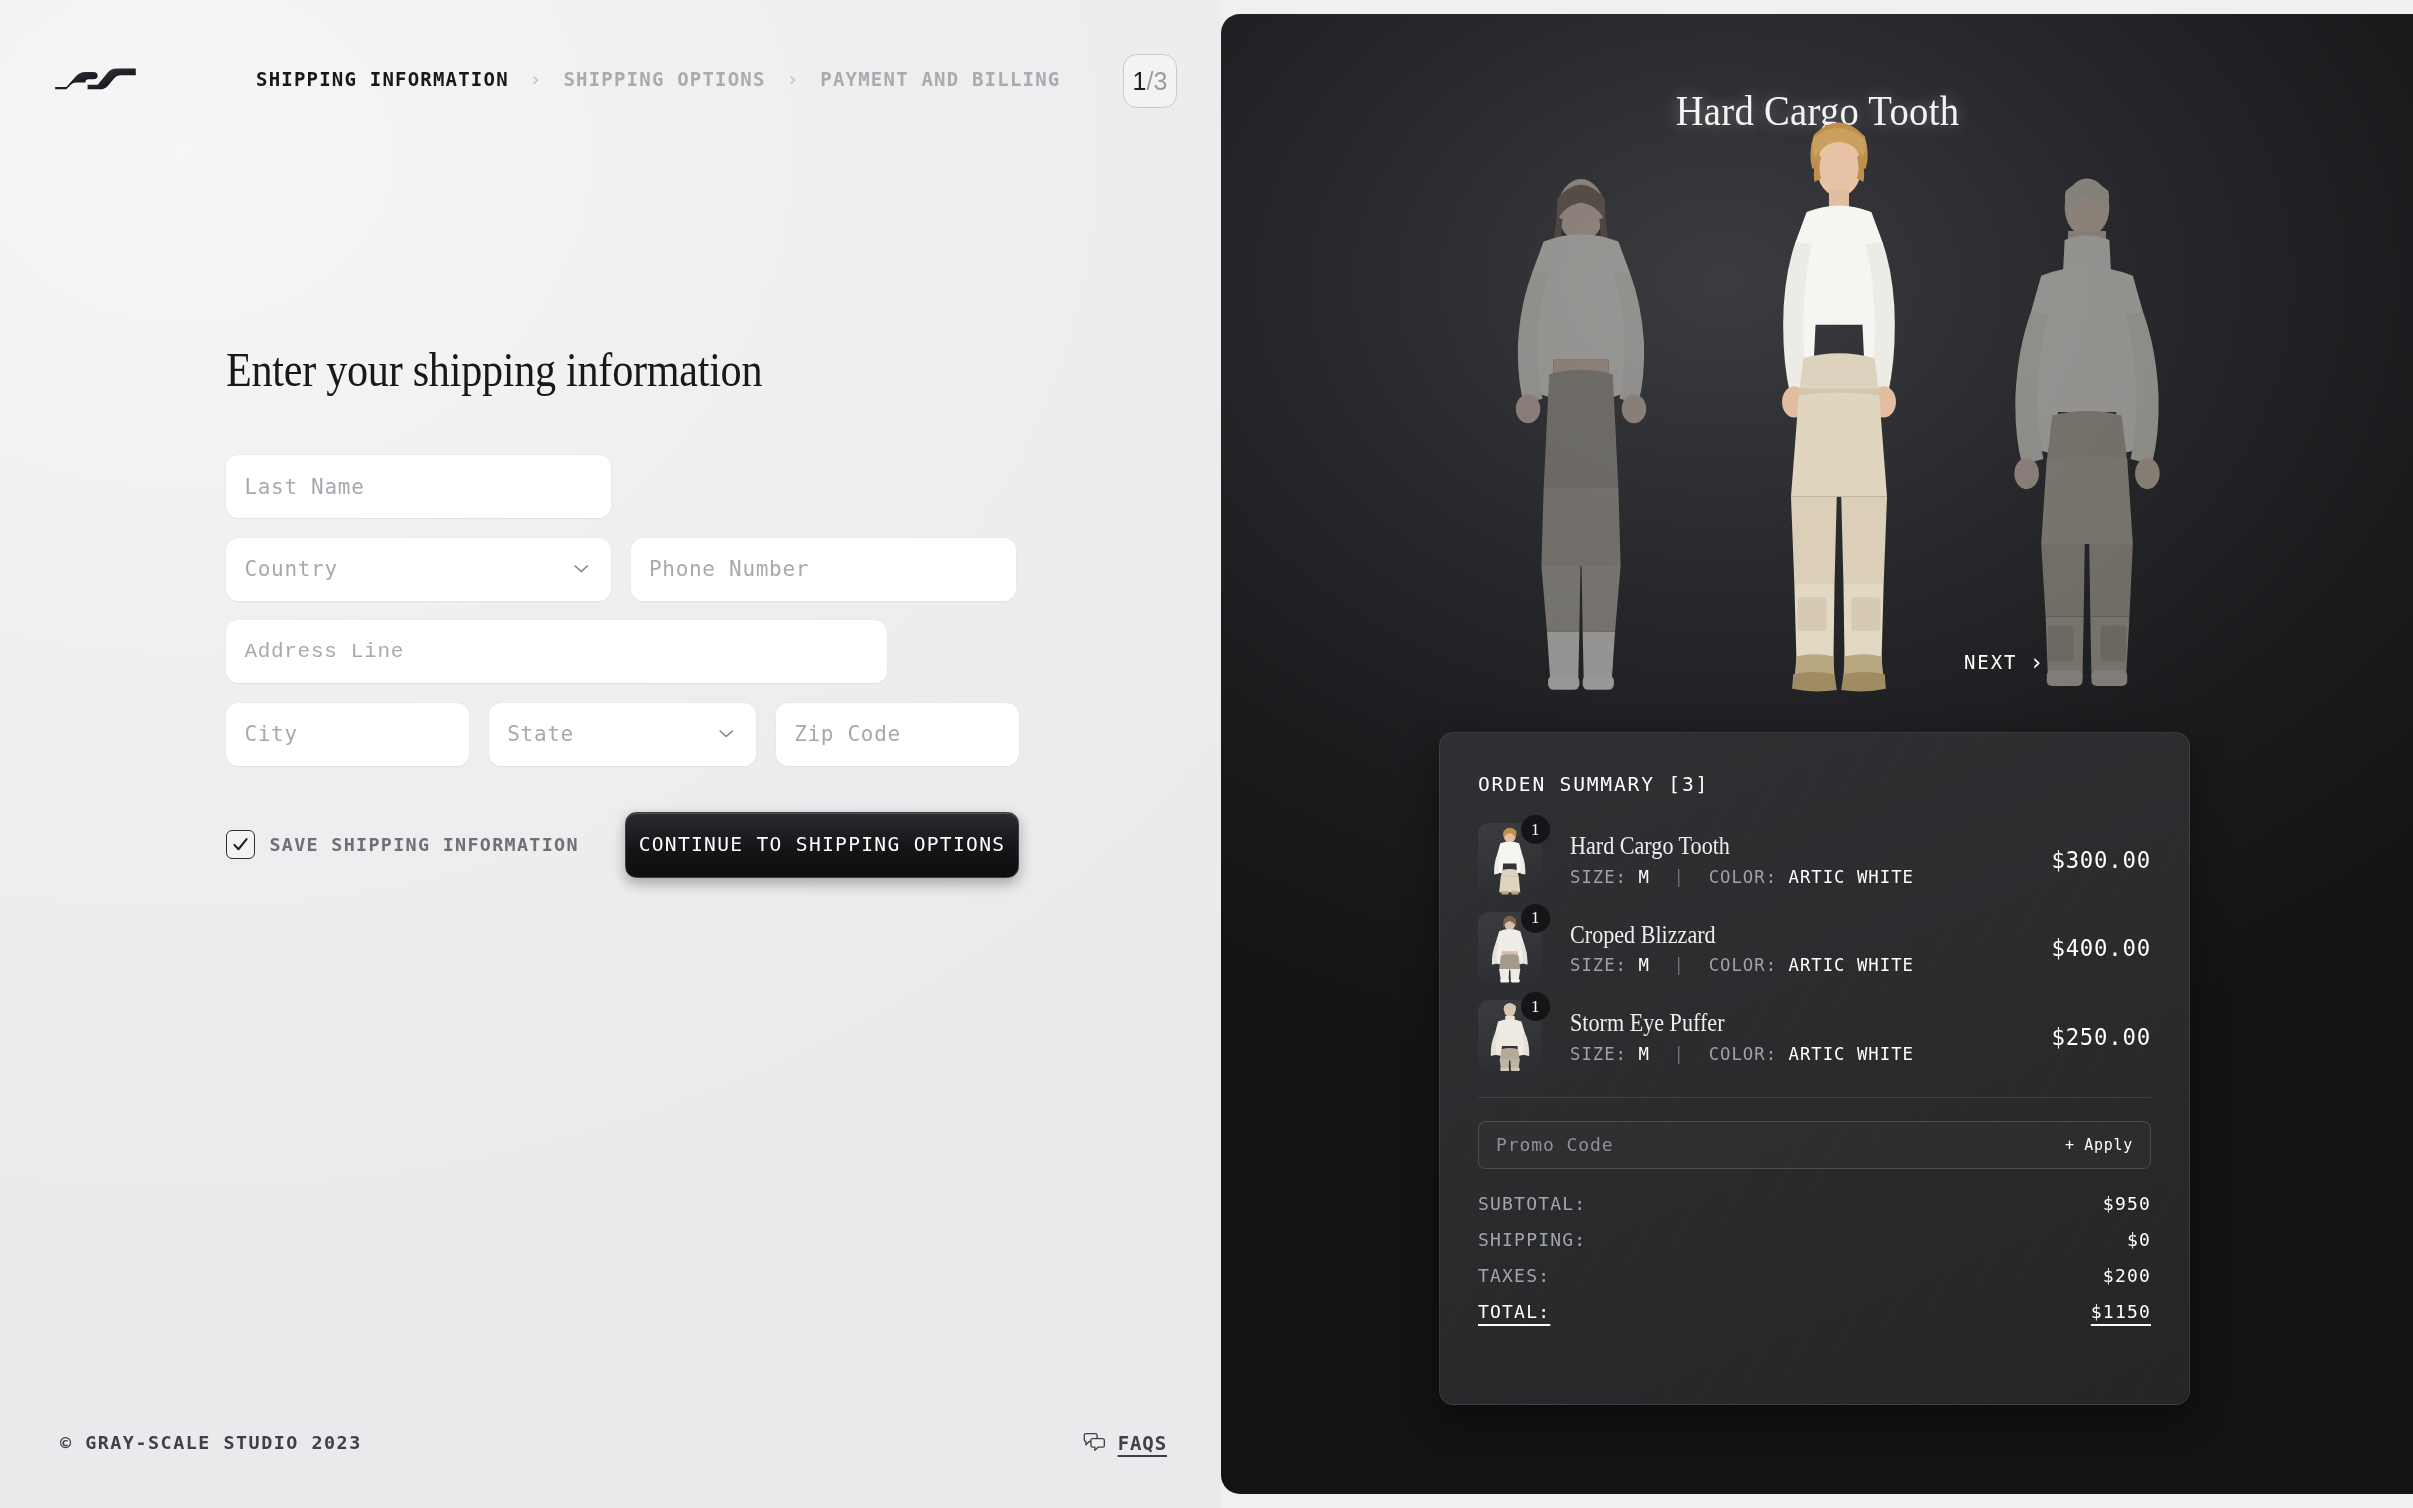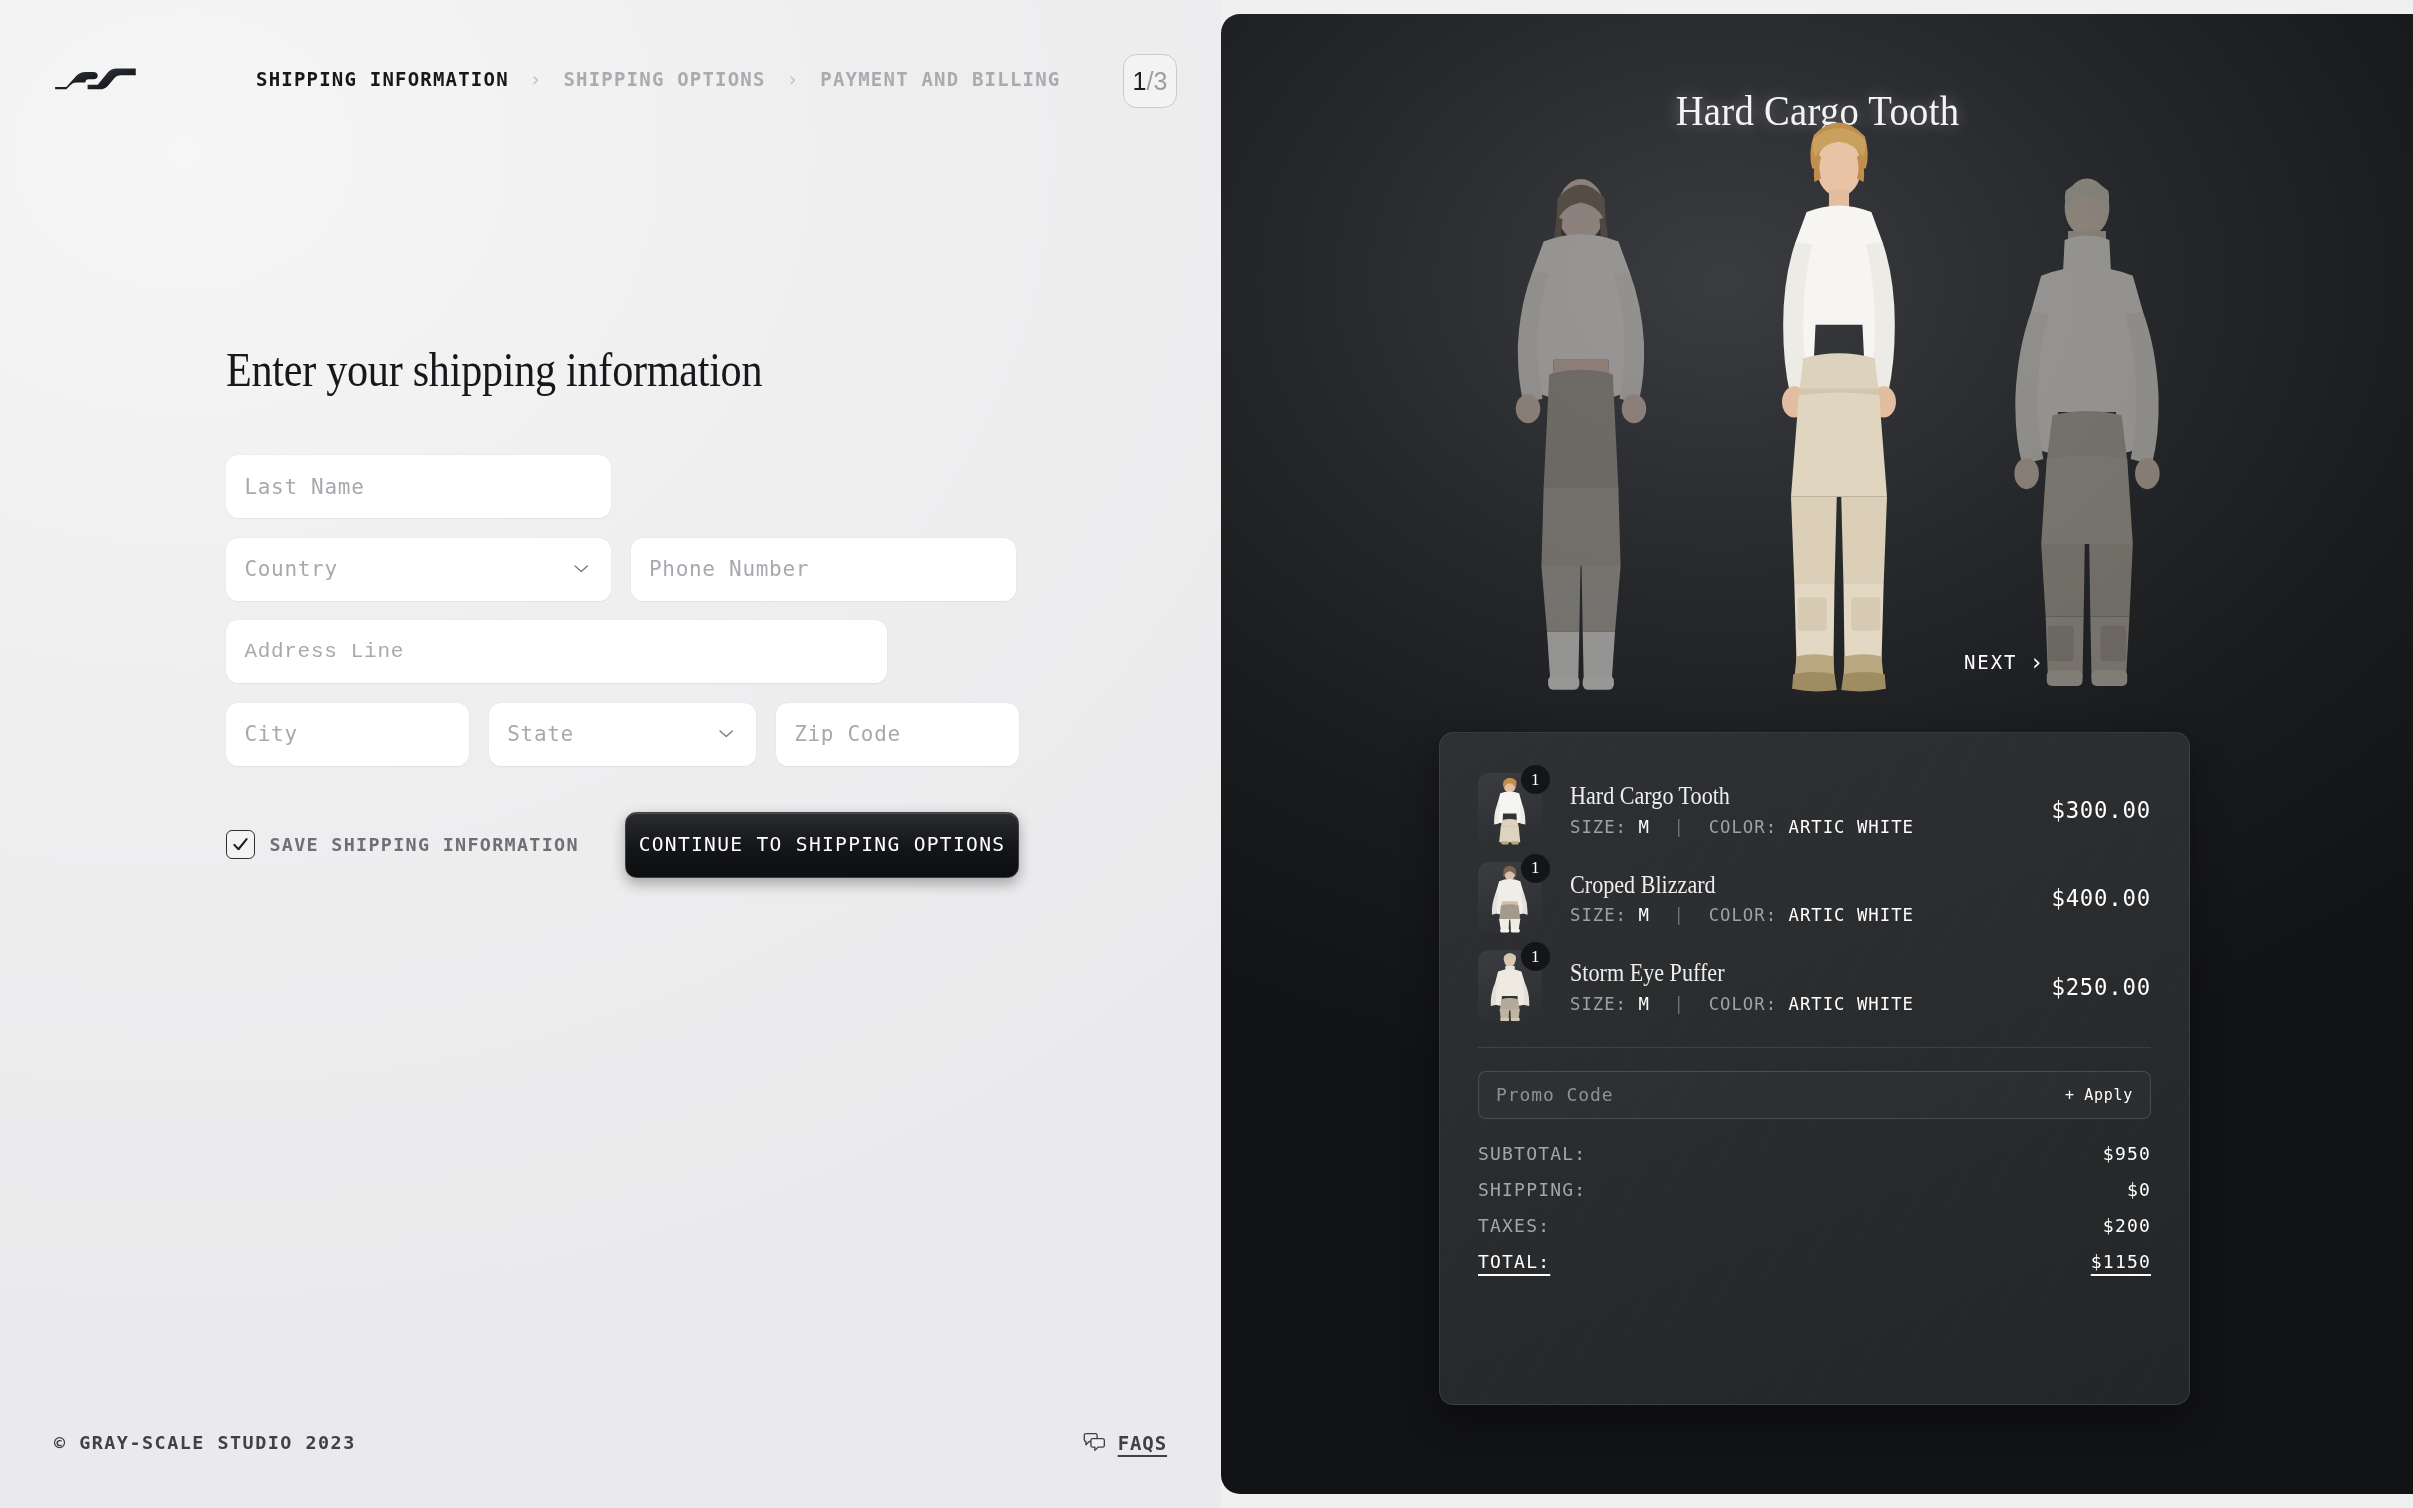--- a/index.html
+++ b/index.html
@@ -83,21 +83,21 @@
     width:397px; height:66px; border-radius:11.2px;
     background:linear-gradient(180deg,#2a2c30 0%, #141517 55%, #0d0e10 100%);
     border:1.1px solid #3c3e43;
     box-shadow:0 5.6px 13.4px rgba(0,0,0,.30), inset 0 1.1px 0 rgba(255,255,255,.18);
     color:#fff; font-size:19.6px; letter-spacing:1.3px; font-weight:400;
     display:flex; align-items:center; justify-content:center;
     white-space:nowrap; cursor:pointer;
   }
 
   .footer {
-    position:absolute; left:54px; right:54px; bottom:54px;
+    position:absolute; left:60px; right:54px; bottom:54px;
     display:flex; align-items:center; justify-content:space-between;
   }
   .copyright { font-size:18.4px; letter-spacing:1.5px; color:#3e4147; font-weight:700; white-space:nowrap; }
   .faqs { display:flex; align-items:center; gap:11.2px; }
   .faq-label {
     font-size:19px; letter-spacing:0.9px; color:#3e4147; font-weight:700;
     text-decoration:underline; text-underline-offset:5px; text-decoration-thickness:1.7px;
   }
 
   
@@ -382,20 +382,21 @@
       <div class="carousel-nav">
 
         <div class="navbtn next">
           <span>NEXT</span>
           <span class="navarrow">›</span>
         </div>
       </div>
 
       <div class="summary">
         <div class="sum-inner">
+          <div class="sum-title">ORDEN SUMMARY [3]</div>
 
           <div class="item">
             <div class="thumbwrap">
               <div class="qty">1</div>
               <div class="thumb">
                 <svg viewBox="0 0 115 130" width="64" height="73">
                   <ellipse cx="57" cy="22" rx="11" ry="13" fill="#e3bda0"></ellipse>
                   <path d="M46 14 Q57 2 69 14 Q70 22 67 26 Q62 18 57 18 Q52 18 47 26 Q44 22 46 14 Z" fill="#c08f4e"></path>
                   <path d="M40 36 Q57 29 74 36 L79 54 Q81 72 79 88 L70 90 L69 72 L45 72 L44 90 L35 88 Q33 72 35 54 Z" fill="#f6f5f2"></path>
                   <path d="M35 54 Q28 72 29 92 L38 90 Q36 72 40 56 Z" fill="#edebe6"></path>

